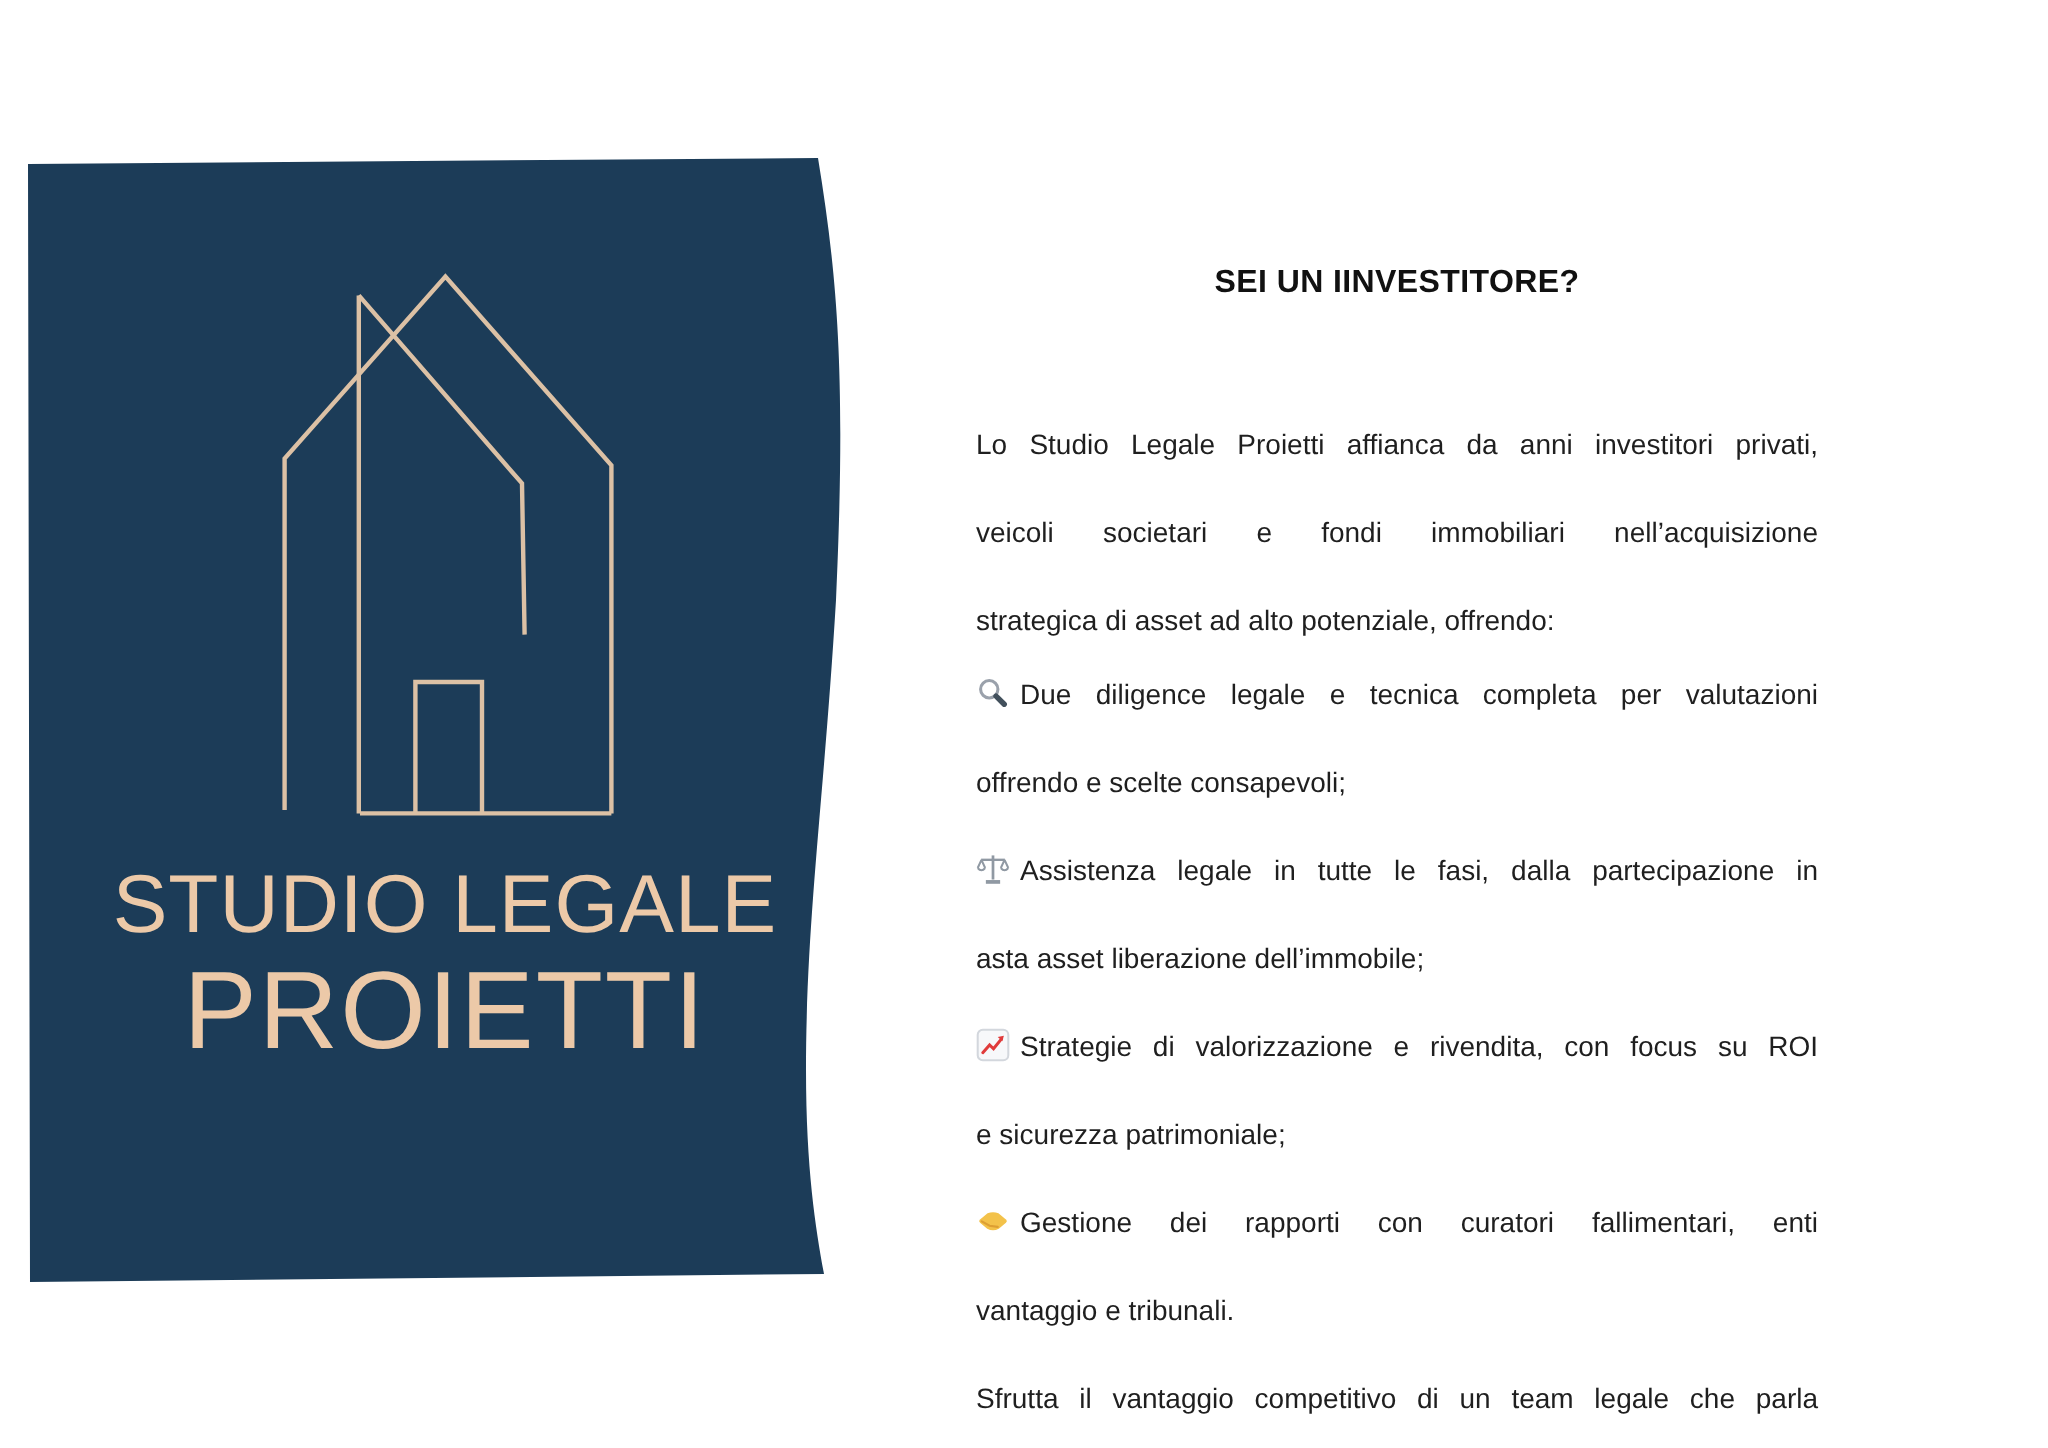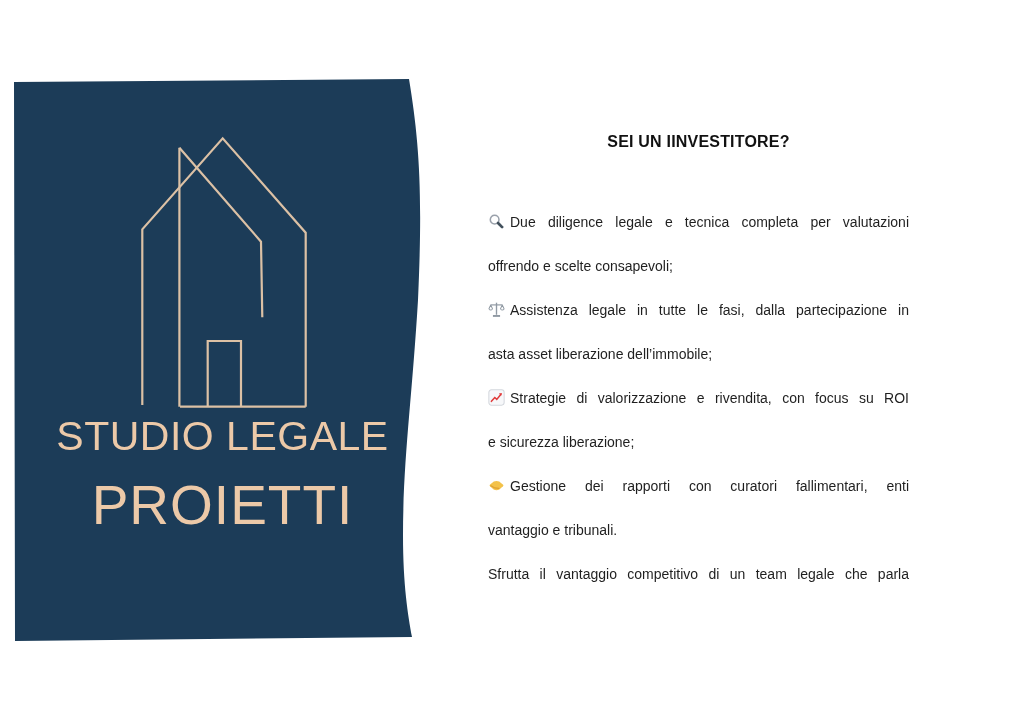--- a/index.html
+++ b/index.html
@@ -8,21 +8,21 @@
     background:#ffffff;
     font-family:"Liberation Sans", sans-serif;
     color:#1f1f1f;
   }
   
   .panel-svg{position:absolute;left:0;top:0;width:1024px;height:724px;}
   .brand-text{
     position:absolute;left:20px;width:405px;text-align:center;
     color:#ecc9a8;line-height:1;white-space:nowrap;
   }
-  .brand-line1{top:416px;font-size:41px;letter-spacing:0.5px;font-weight:400;}
+  .brand-line1{top:432px;font-size:41px;letter-spacing:0.5px;font-weight:400;}
   .brand-line2{top:478px;font-size:55px;letter-spacing:1px;font-weight:400;}
   
   .content-col{
     position:absolute;left:488px;top:131px;width:421px;
     font-size:14px;line-height:22px;
   }
   .page-title{
     text-align:center;font-size:16px;letter-spacing:0.2px;
     margin:0 0 58px 0;color:#111;font-weight:bold;
   }
@@ -75,37 +75,42 @@
     <path d="M180 406.7 L305.7 406.7"></path>
   </g>
 </svg>
 
 <div class="brand-text brand-line1">STUDIO LEGALE</div>
 <div class="brand-text brand-line2">PROIETTI</div>
 
 <div class="content-col">
   <div class="page-title">SEI UN IINVESTITORE?</div>
   <div id="blocks">
+      <div class="block intro">
+        <div class="line">Lo Studio Legale Proietti affianca da anni investitori privati,</div>
+        <div class="line">veicoli societari e fondi immobiliari nell’acquisizione</div>
+        <div class="line last">strategica di asset ad alto potenziale, offrendo:</div>
+      </div>
       <div class="block bullet">
         <div class="line"><svg class="emoji" viewBox="0 0 20 20">
             <use href="#sym-magnifier"></use>
           </svg>Due diligence legale e tecnica completa per valutazioni</div>
         <div class="line last">offrendo e scelte consapevoli;</div>
       </div>
       <div class="block bullet">
         <div class="line"><svg class="emoji" viewBox="0 0 20 20">
             <use href="#sym-scales"></use>
           </svg>Assistenza legale in tutte le fasi, dalla partecipazione in</div>
         <div class="line last">asta asset liberazione dell’immobile;</div>
       </div>
       <div class="block bullet">
         <div class="line"><svg class="emoji" viewBox="0 0 20 20">
             <use href="#sym-chart-up"></use>
           </svg>Strategie di valorizzazione e rivendita, con focus su ROI</div>
-        <div class="line last">e sicurezza liberazione;</div>
+        <div class="line last">e sicurezza patrimoniale;</div>
       </div>
       <div class="block bullet">
         <div class="line"><svg class="emoji" viewBox="0 0 20 20">
             <use href="#sym-handshake"></use>
           </svg>Gestione dei rapporti con curatori fallimentari, enti</div>
         <div class="line last">vantaggio e tribunali.</div>
       </div>
       <div class="block closing">
         <div class="line">Sfrutta il vantaggio competitivo di un team legale che parla</div>
       </div>

